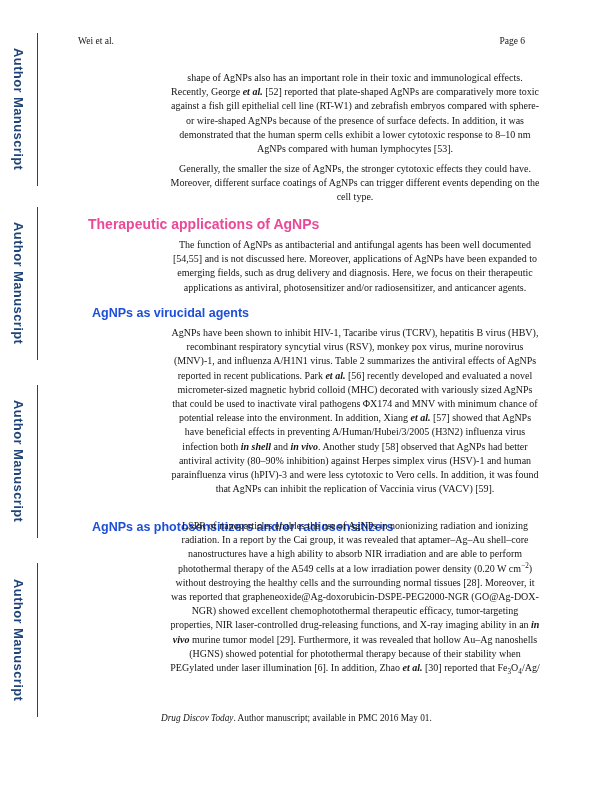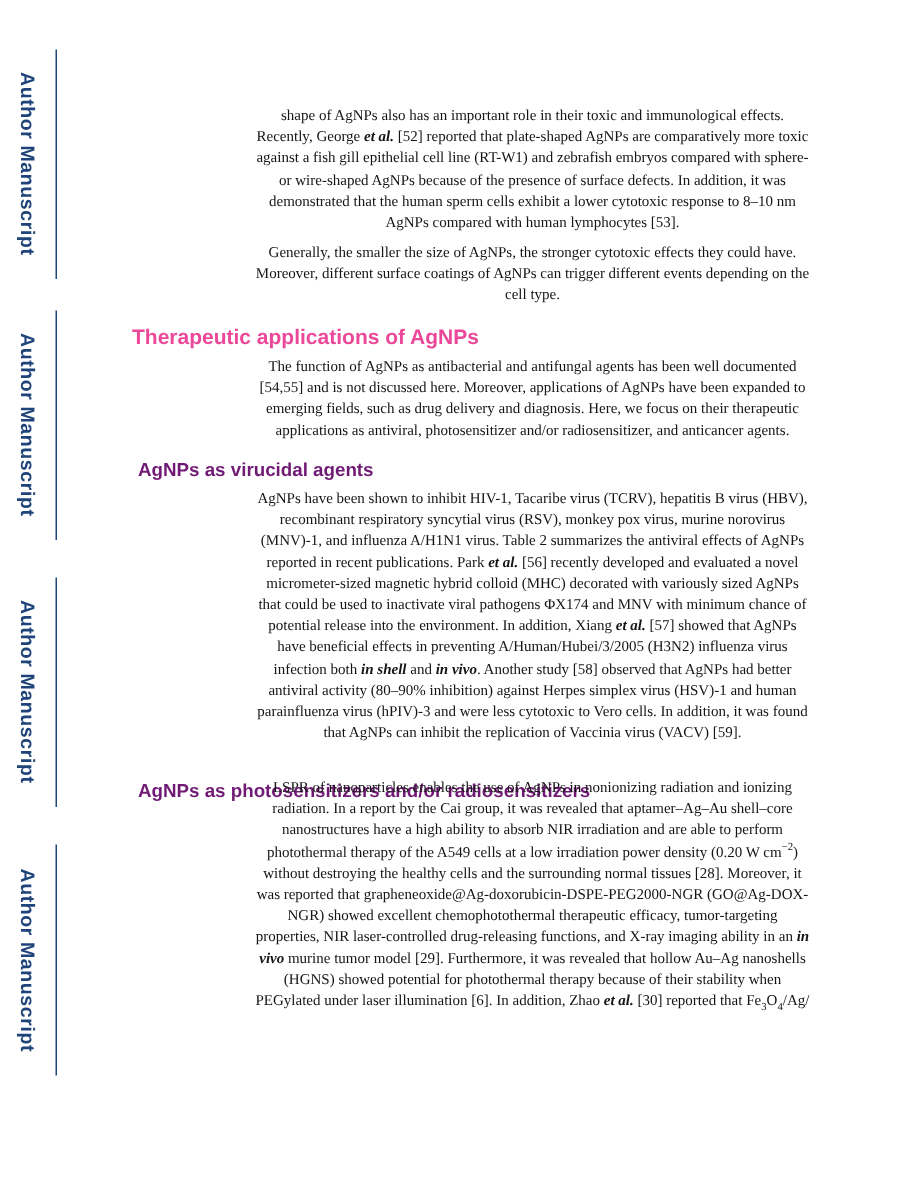--- a/index.html
+++ b/index.html
@@ -67,21 +67,21 @@
     line-height: 16px;
     color: #ec4899;
   }
   .heading-2 {
     position: absolute;
     left: 92px;
     font-family: "Liberation Sans", sans-serif;
     font-weight: bold;
     font-size: 12.5px;
     line-height: 15px;
-    color: #701a75;
+    color: #1d4ed8;
   }
 
   .page-footer {
     position: absolute;
     top: 712px;
     left: 161px;
     font-size: 9.3px;
     line-height: 12px;
     white-space: pre-line;
   }
@@ -98,20 +98,24 @@
   <div class="wm-unit" style="top:207px;height:153px">
     <span class="wm-text">Author Manuscript</span>
   </div>
   <div class="wm-unit" style="top:385px;height:153px">
     <span class="wm-text">Author Manuscript</span>
   </div>
   <div class="wm-unit" style="top:563px;height:154px">
     <span class="wm-text">Author Manuscript</span>
   </div>
 
+  <header class="running-head">
+    <span>Wei et al.</span>
+    <span>Page 6</span>
+  </header>
 
   <main>
 
     <p class="par" style="top:61px"><span>shape of AgNPs also has an important role in their toxic and immunological effects.
 Recently, George </span><i>et al.</i><span> [52] reported that plate-shaped AgNPs are comparatively more toxic
 against a fish gill epithelial cell line (RT-W1) and zebrafish embryos compared with sphere-
 or wire-shaped AgNPs because of the presence of surface defects. In addition, it was
 demonstrated that the human sperm cells exhibit a lower cytotoxic response to 8–10 nm
 AgNPs compared with human lymphocytes [53].</span></p>
 
@@ -150,14 +154,15 @@
 without destroying the healthy cells and the surrounding normal tissues [28]. Moreover, it
 was reported that grapheneoxide@Ag-doxorubicin-DSPE-PEG2000-NGR (GO@Ag-DOX-
 NGR) showed excellent chemophotothermal therapeutic efficacy, tumor-targeting
 properties, NIR laser-controlled drug-releasing functions, and X-ray imaging ability in an </span><i>in
 vivo</i><span> murine tumor model [29]. Furthermore, it was revealed that hollow Au–Ag nanoshells
 (HGNS) showed potential for photothermal therapy because of their stability when
 PEGylated under laser illumination [6]. In addition, Zhao </span><i>et al.</i><span> [30] reported that Fe</span><sub>3</sub><span>O</span><sub>4</sub><span>/Ag/</span></p>
 
   </main>
 
+  <footer class="page-footer"><i>Drug Discov Today</i><span>. Author manuscript; available in PMC 2016 May 01.</span></footer>
 
 </div>
 
 </body></html>

